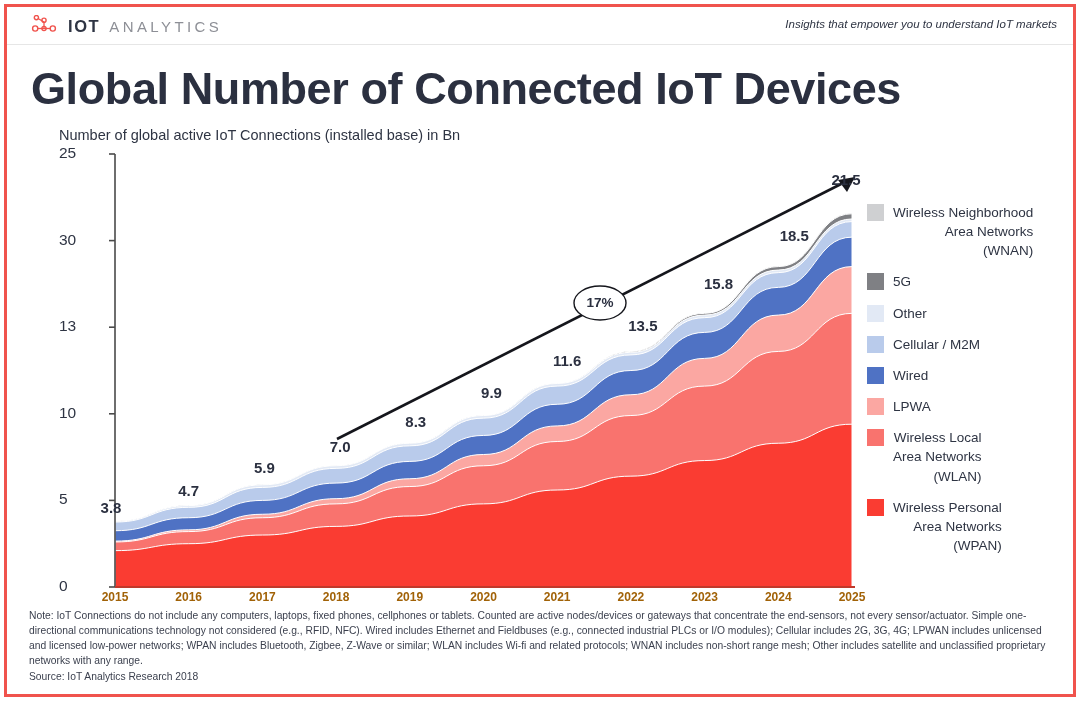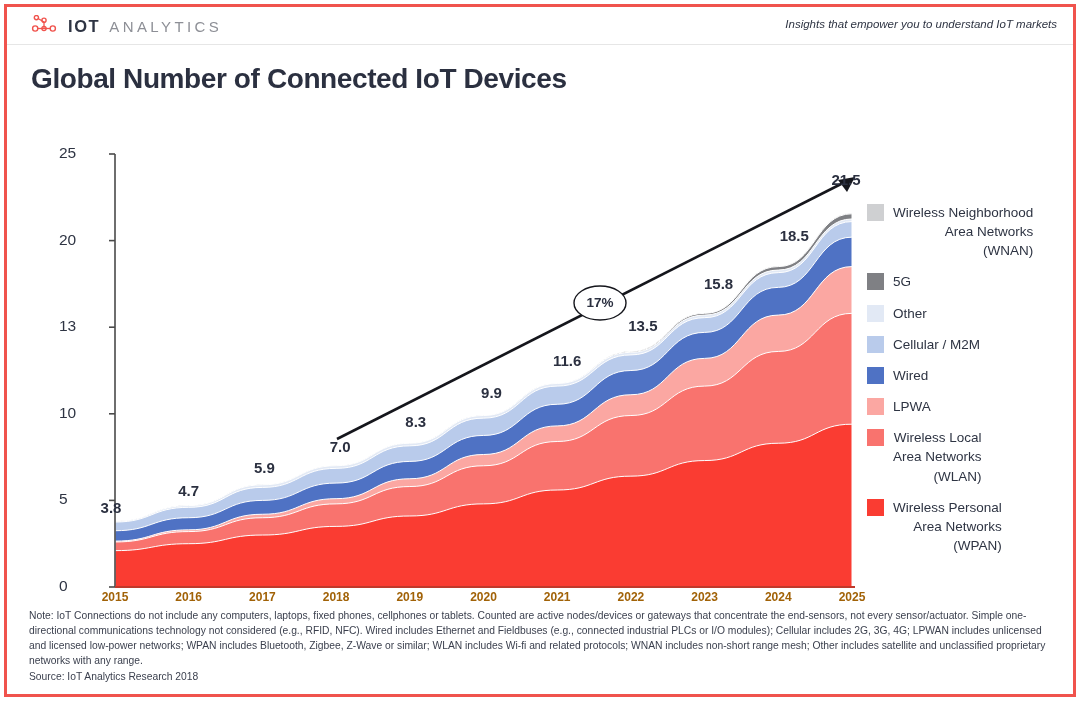--- a/index.html
+++ b/index.html
@@ -35,21 +35,21 @@
     letter-spacing: 3.4px; line-height: 1;
   }
   #tagline {
     position: absolute; right: 16px; top: 11px;
     font-size: 11.5px; font-style: italic; color: #2e3443;
   }
 
   
   #title {
     position: absolute; left: 24px; top: 56px;
-    font-size: 28px; font-weight: bold; color: #2b3040;
+    font-size: 45px; font-weight: bold; color: #2b3040;
     letter-spacing: -0.4px;
   }
   #subtitle {
     position: absolute; left: 52px; top: 120px;
     font-size: 14.5px; color: #2e3443;
   }
 
   
   #chart-area {
     position: absolute; left: 0; top: 0; width: 1072px; height: 693px;
@@ -108,20 +108,21 @@
         <circle cx="15" cy="5.2" r="2.1" fill="none" stroke="#f0534d" stroke-width="1.4"></circle>
         <circle cx="7.4" cy="2.6" r="2.1" fill="none" stroke="#f0534d" stroke-width="1.4"></circle>
       </svg>
       <span id="logo-iot">IOT</span>
       <span id="logo-analytics">ANALYTICS</span>
     </div>
     <div id="tagline">Insights that empower you to understand IoT markets</div>
   </div>
 
   <div id="title">Global Number of Connected IoT Devices</div>
+  <div id="subtitle">Number of global active IoT Connections (installed base) in Bn</div>
 
   <div id="chart-area">
     <svg id="plot-svg" width="1072" height="693">
       <g id="g-areas">
           <path d="M108.00,514.18 C144.85,514.18 144.85,498.60 181.70,498.60 C218.55,498.60 218.55,477.81 255.40,477.81 C292.25,477.81 292.25,458.76 329.10,458.76 C365.95,458.76 365.95,436.24 402.80,436.24 C439.65,436.24 439.65,408.53 476.50,408.53 C513.35,408.53 513.35,376.49 550.20,376.49 C587.05,376.49 587.05,344.45 623.90,344.45 C660.75,344.45 660.75,306.00 697.60,306.00 C734.45,306.00 734.45,258.89 771.30,258.89 C808.15,258.89 808.15,205.89 845.00,205.89 L845.00,580 L108.00,580 Z" fill="#cfd0d2" stroke="#ffffff" stroke-width="1"></path>
           <path d="M108.00,514.18 C144.85,514.18 144.85,498.60 181.70,498.60 C218.55,498.60 218.55,477.81 255.40,477.81 C292.25,477.81 292.25,458.76 329.10,458.76 C365.95,458.76 365.95,436.24 402.80,436.24 C439.65,436.24 439.65,408.53 476.50,408.53 C513.35,408.53 513.35,376.49 550.20,376.49 C587.05,376.49 587.05,344.45 623.90,344.45 C660.75,344.45 660.75,306.34 697.60,306.34 C734.45,306.34 734.45,259.58 771.30,259.58 C808.15,259.58 808.15,206.75 845.00,206.75 L845.00,580 L108.00,580 Z" fill="#7f8084" stroke="#ffffff" stroke-width="1"></path>
           <path d="M108.00,514.18 C144.85,514.18 144.85,498.60 181.70,498.60 C218.55,498.60 218.55,477.81 255.40,477.81 C292.25,477.81 292.25,458.76 329.10,458.76 C365.95,458.76 365.95,436.24 402.80,436.24 C439.65,436.24 439.65,408.53 476.50,408.53 C513.35,408.53 513.35,376.49 550.20,376.49 C587.05,376.49 587.05,345.31 623.90,345.31 C660.75,345.31 660.75,308.08 697.60,308.08 C734.45,308.08 734.45,263.04 771.30,263.04 C808.15,263.04 808.15,211.95 845.00,211.95 L845.00,580 L108.00,580 Z" fill="#e2e9f5" stroke="#ffffff" stroke-width="1"></path>
           <path d="M108.00,515.05 C144.85,515.05 144.85,500.33 181.70,500.33 C218.55,500.33 218.55,480.41 255.40,480.41 C292.25,480.41 292.25,461.36 329.10,461.36 C365.95,461.36 365.95,438.84 402.80,438.84 C439.65,438.84 439.65,411.13 476.50,411.13 C513.35,411.13 513.35,379.09 550.20,379.09 C587.05,379.09 587.05,347.91 623.90,347.91 C660.75,347.91 660.75,310.67 697.60,310.67 C734.45,310.67 734.45,265.64 771.30,265.64 C808.15,265.64 808.15,214.55 845.00,214.55 L845.00,580 L108.00,580 Z" fill="#b9cbeb" stroke="#ffffff" stroke-width="1"></path>
           <path d="M108.00,523.71 C144.85,523.71 144.85,510.72 181.70,510.72 C218.55,510.72 218.55,493.40 255.40,493.40 C292.25,493.40 292.25,476.08 329.10,476.08 C365.95,476.08 365.95,454.43 402.80,454.43 C439.65,454.43 439.65,428.45 476.50,428.45 C513.35,428.45 513.35,397.27 550.20,397.27 C587.05,397.27 587.05,363.50 623.90,363.50 C660.75,363.50 660.75,325.40 697.60,325.40 C734.45,325.40 734.45,280.36 771.30,280.36 C808.15,280.36 808.15,230.14 845.00,230.14 L845.00,580 L108.00,580 Z" fill="#4f72c4" stroke="#ffffff" stroke-width="1"></path>
           <path d="M108.00,534.10 C144.85,534.10 144.85,522.84 181.70,522.84 C218.55,522.84 218.55,507.26 255.40,507.26 C292.25,507.26 292.25,491.67 329.10,491.67 C365.95,491.67 365.95,471.75 402.80,471.75 C439.65,471.75 439.65,447.50 476.50,447.50 C513.35,447.50 513.35,418.92 550.20,418.92 C587.05,418.92 587.05,387.75 623.90,387.75 C660.75,387.75 660.75,351.38 697.60,351.38 C734.45,351.38 734.45,308.08 771.30,308.08 C808.15,308.08 808.15,259.58 845.00,259.58 L845.00,580 L108.00,580 Z" fill="#fba7a2" stroke="#ffffff" stroke-width="1"></path>
@@ -142,21 +143,21 @@
           <line x1="330" y1="432" x2="838" y2="175" stroke="#15161c" stroke-width="2.6"></line>
           <polygon points="848,170 831,173 840,185" fill="#15161c"></polygon>
           <ellipse cx="593" cy="296" rx="26" ry="17" fill="#ffffff" stroke="#15161c" stroke-width="1.4"></ellipse>
         </g>
     </svg>
     <div id="ylabels">
         <div class="ylab" style="left: 52px; top: 570px;">0</div>
         <div class="ylab" style="left: 52px; top: 483.4px;">5</div>
         <div class="ylab" style="left: 52px; top: 396.8px;">10</div>
         <div class="ylab" style="left: 52px; top: 310.2px;">13</div>
-        <div class="ylab" style="left: 52px; top: 223.6px;">20</div>
+        <div class="ylab" style="left: 52px; top: 223.6px;">30</div>
         <div class="ylab" style="left: 52px; top: 137px;">25</div>
       </div>
     <div id="xlabels">
         <div class="xlab" style="left: 73px;">2015</div>
         <div class="xlab" style="left: 146.7px;">2016</div>
         <div class="xlab" style="left: 220.4px;">2017</div>
         <div class="xlab" style="left: 294.1px;">2018</div>
         <div class="xlab" style="left: 367.8px;">2019</div>
         <div class="xlab" style="left: 441.5px;">2020</div>
         <div class="xlab" style="left: 515.2px;">2021</div>

